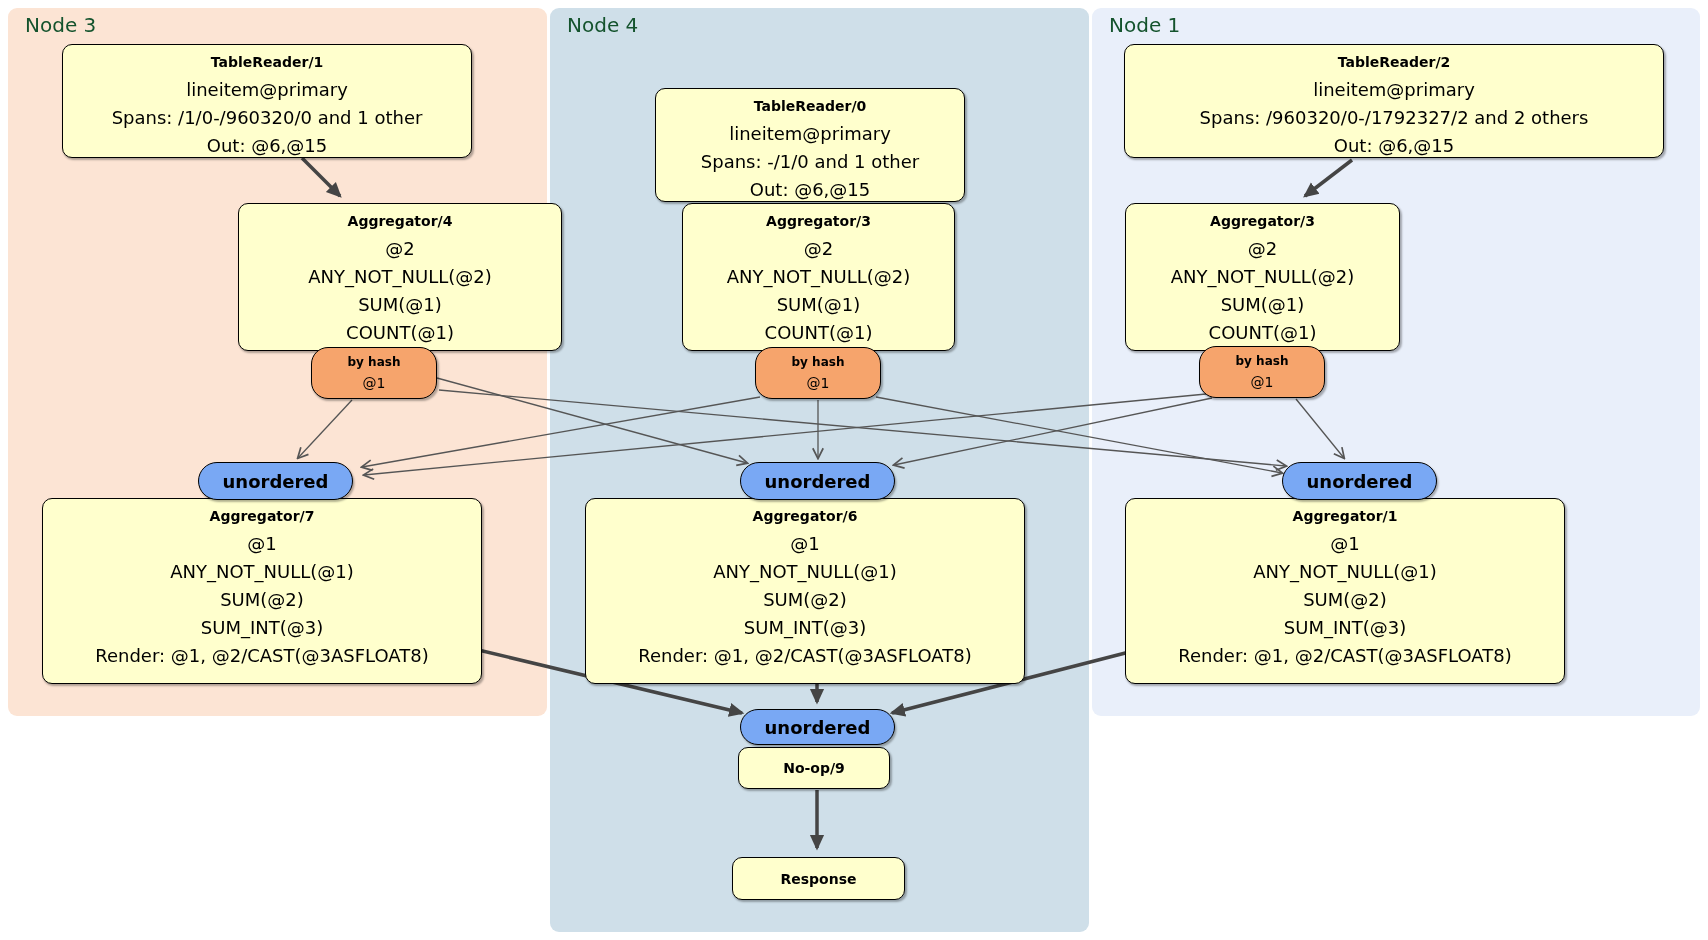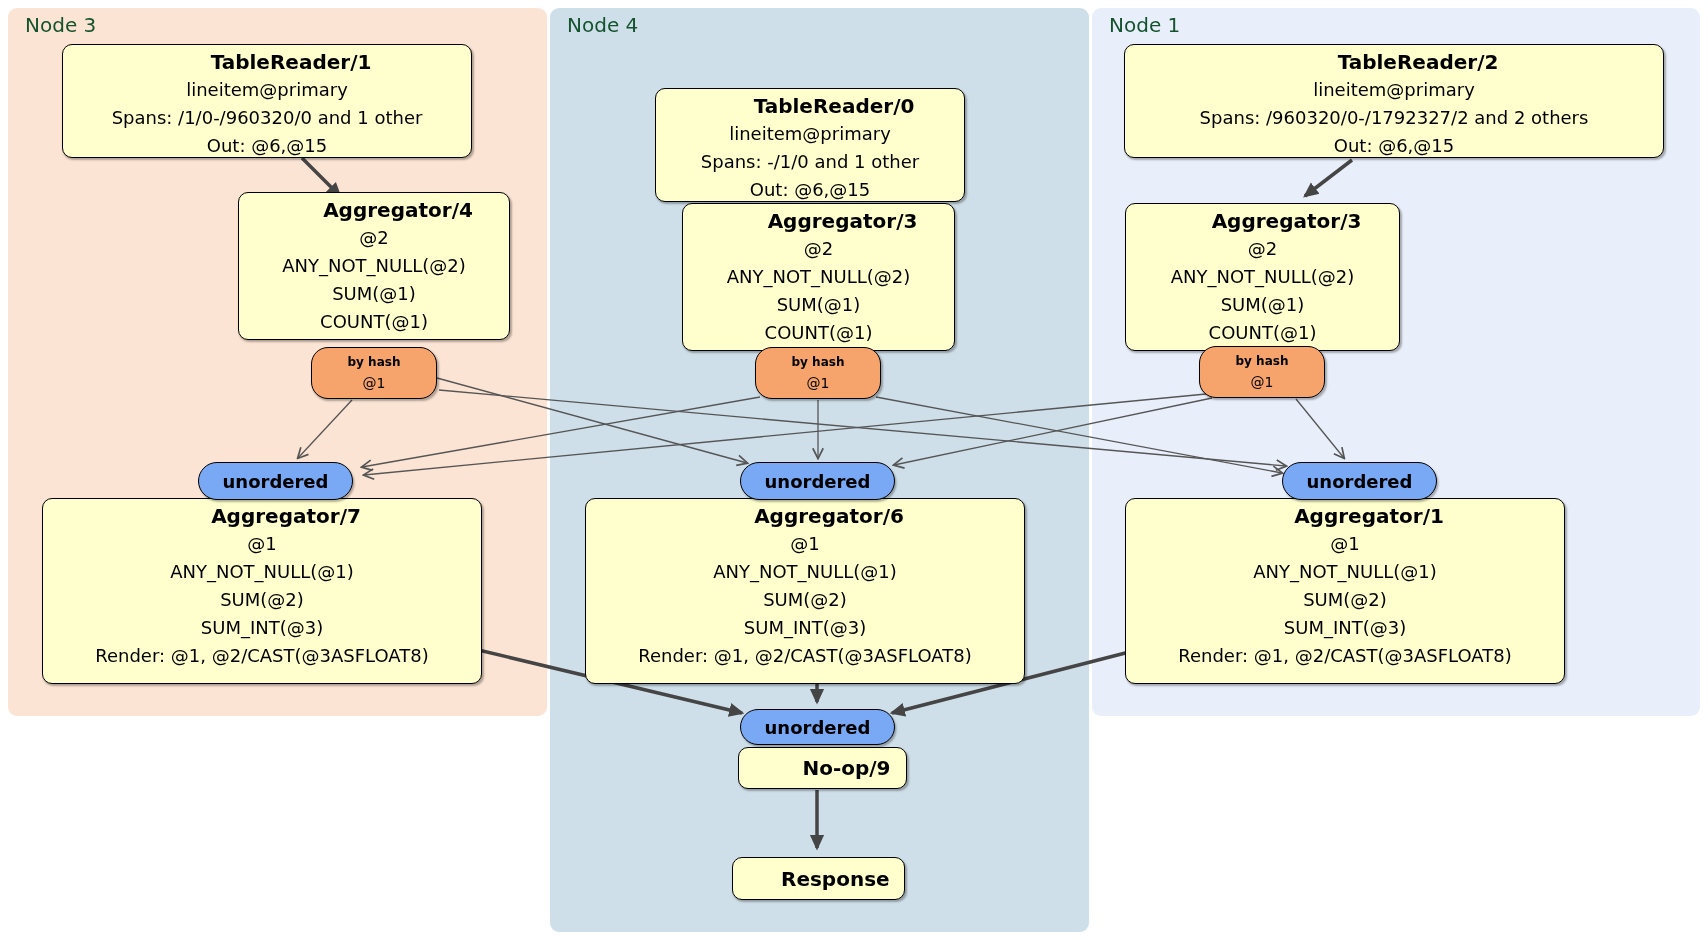--- a/index.html
+++ b/index.html
@@ -12,33 +12,33 @@
   #region-node1{left:550px;top:8px;width:539px;height:924px;background:var(--node1-bg,#cfdfe9);}
   #region-node2{left:1092px;top:8px;width:608px;height:708px;background:var(--node2-bg,#e9effa);}
   .region-label{position:absolute;left:9px;top:5px;font-size:20px;color:#14532d;margin-left:8px;}
   svg.edges{position:absolute;left:0;top:0;z-index:1;}
   .box{
     position:absolute;z-index:2;background:var(--processor-bg,#ffffcd);
     border:1.4px solid #000;border-radius:10px;
     box-shadow:1.5px 2px 2px rgba(0,0,0,0.3);
     text-align:center;padding-top:3px;box-sizing:border-box;
   }
-  .box-title{font-size:20px;font-weight:bold;line-height:28px;padding-left:48px;}
+  .box-title{font-size:14px;font-weight:bold;line-height:28px;}
   .box-line{font-size:18px;line-height:28px;white-space:nowrap;}
   #tr1{left:62px;top:44px;width:410px;height:114px;}
   #tr0{left:655px;top:44px;width:310px;height:114px;margin-top:44px;}
   #tr2{left:1124px;top:44px;width:540px;height:114px;}
-  #agg4{left:238px;top:192px;width:272px;height:148px;}
+  #agg4{left:238px;top:203px;width:324px;height:148px;}
   #agg3{left:682px;top:203px;width:273px;height:148px;}
   #agg5{left:1125px;top:203px;width:275px;height:148px;}
   #agg7{left:42px;top:498px;width:440px;height:186px;}
   #agg6{left:585px;top:498px;width:440px;height:186px;}
   #agg8{left:1125px;top:498px;width:440px;height:186px;}
-  #noop{left:738px;top:747px;width:169px;height:42px;display:flex;align-items:center;justify-content:center;padding-top:0;}
-  #response{left:732px;top:857px;width:173px;height:43px;display:flex;align-items:center;padding-top:0;}
+  #noop{left:738px;top:747px;width:152px;height:42px;display:flex;align-items:center;justify-content:center;padding-top:0;}
+  #response{left:732px;top:857px;width:173px;height:43px;display:flex;align-items:center;justify-content:center;padding-top:0;}
   .router{
     position:absolute;z-index:3;background:var(--router-bg,#f6a46c);
     border:1.4px solid #000;border-radius:17px;
     box-shadow:1.5px 2px 2px rgba(0,0,0,0.3);
     text-align:center;box-sizing:border-box;padding-top:2px;
   }
   .router-label{font-size:12px;font-weight:bold;line-height:24px;}
   .router-sub{font-size:14px;line-height:18px;}
   #router3{left:311px;top:347px;width:126px;height:52px;}
   #router1{left:755px;top:347px;width:126px;height:52px;}

